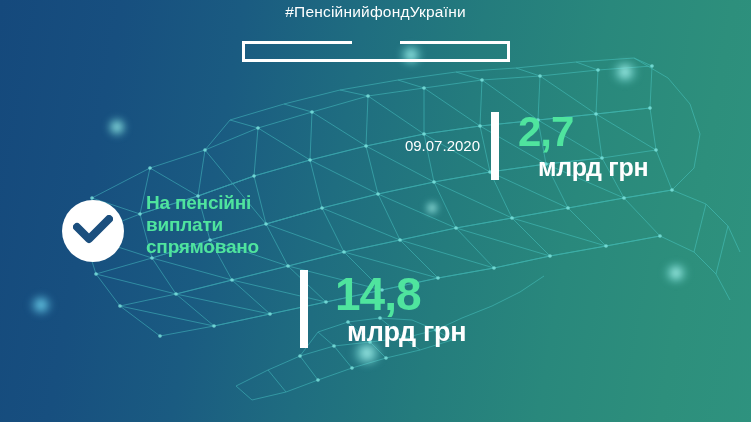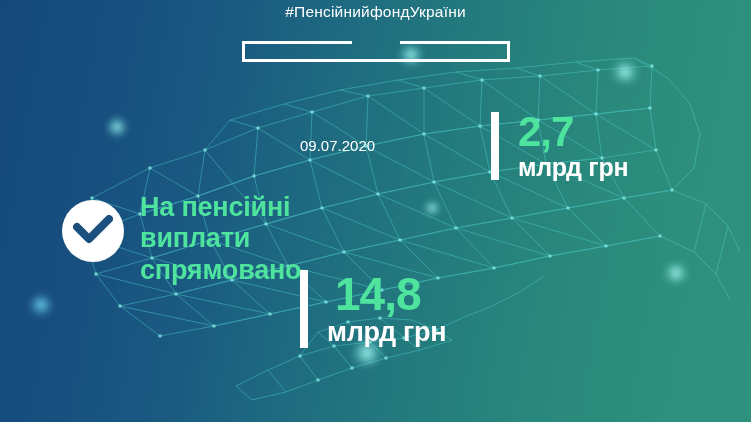--- a/index.html
+++ b/index.html
@@ -77,39 +77,39 @@
     border-radius: 50%;
     background: #ffffff;
     display: flex;
     align-items: center;
     justify-content: center;
     flex: none;
     margin-top: 8px;
   }
   .check-badge svg { display: block; }
   .headline {
-    margin-left: 16px;
+    margin-left: 22px;
     color: #4fe49e;
-    font-size: 27px;
+    font-size: 19px;
     font-weight: bold;
     line-height: 1.16;
     letter-spacing: -0.2px;
     white-space: pre-line;
   }
   
   .stat {
     position: absolute;
     display: flex;
     align-items: center;
   }
   .stat-1 { left: 300px; top: 112px; }
   .stat-2 { left: 300px; top: 270px; }
   .stat-label {
     width: 180px;
-    text-align: left;
+    text-align: right;
     color: #ffffff;
     font-size: 15px;
     line-height: 1.25;
     font-weight: 400;
     white-space: pre-line;
     padding-right: 11px;
   }
   .stat-bar {
     width: 8px;
     background: #ffffff;
@@ -125,20 +125,21 @@
     letter-spacing: -1px;
   }
   .stat-1 .stat-number { font-size: 42px; }
   .stat-2 .stat-number { font-size: 46px; margin-left: 8px; }
   .stat-unit {
     color: #ffffff;
     font-weight: bold;
     line-height: 1.05;
     letter-spacing: -0.3px;
     margin-top: 2px;
+    margin-left: 20px;
   }
   .stat-1 .stat-unit { font-size: 25px; }
   .stat-2 .stat-unit { font-size: 27px; }
 </style>
 </head>
 <body>
 
 <div id="poster">
 
   <div class="map-layer">

